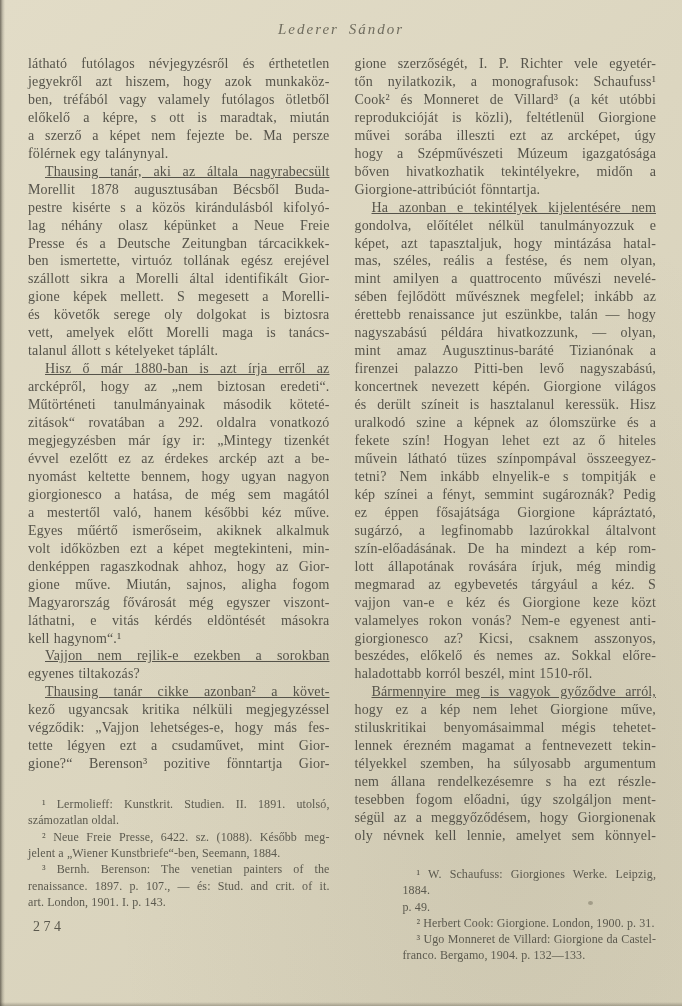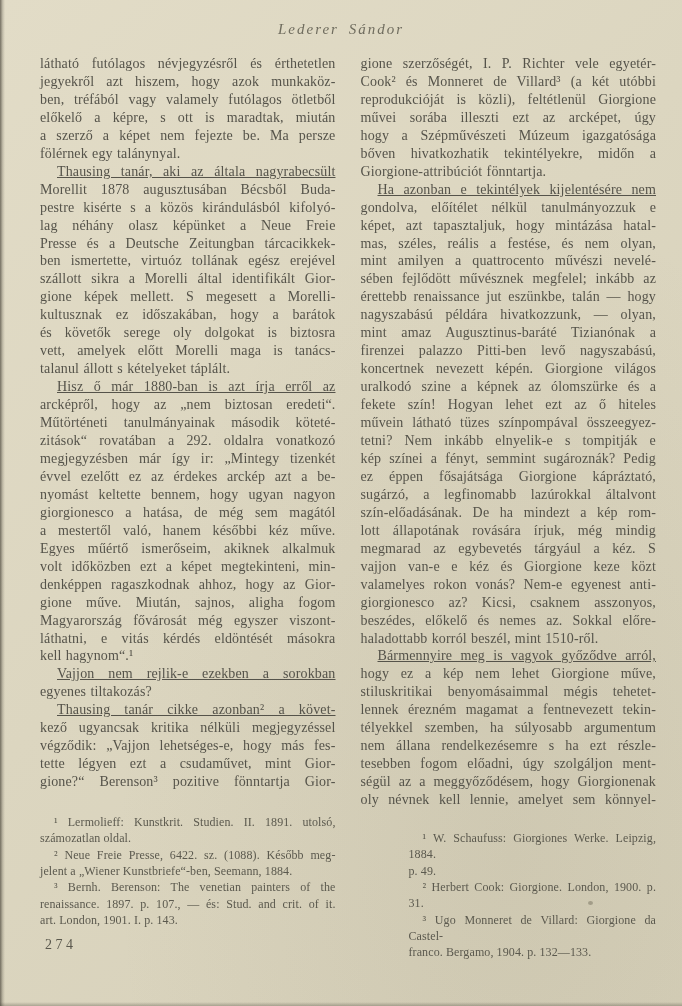--- a/index.html
+++ b/index.html
@@ -33,21 +33,21 @@
     font-style: italic;
     font-size: 15px;
     letter-spacing: 2px;
     word-spacing: 4px;
     color: #6f6c5e;
     padding-top: 21px;
   }
   .columns {
     display: flex;
     gap: 25px;
-    padding: 17px 26px 0 40px;
+    padding: 17px 26px 0 28px;
   }
   .col { width: 302px; }
   .line {
     font-size: 14px;
     line-height: 17.95px;
     text-align: justify;
     text-align-last: justify;
     letter-spacing: 0.15px;
     word-spacing: 0.6px;
     white-space: normal;
@@ -94,21 +94,20 @@
           <div class="line">a szerző a képet nem fejezte be. Ma persze</div>
           <div class="line end">fölérnek egy talánynyal.</div>
           <div class="line indent">Thausing tanár, aki az általa nagyrabecsült</div>
           <div class="line">Morellit 1878 augusztusában Bécsből Buda-</div>
           <div class="line">pestre kisérte s a közös kirándulásból kifolyó-</div>
           <div class="line">lag néhány olasz képünket a Neue Freie</div>
           <div class="line">Presse és a Deutsche Zeitungban tárcacikkek-</div>
           <div class="line">ben ismertette, virtuóz tollának egész erejével</div>
           <div class="line">szállott sikra a Morelli által identifikált Gior-</div>
           <div class="line">gione képek mellett. S megesett a Morelli-</div>
-          <div class="line">kultusznak ez időszakában, hogy a barátok</div>
           <div class="line">és követők serege oly dolgokat is biztosra</div>
           <div class="line">vett, amelyek előtt Morelli maga is tanács-</div>
           <div class="line end">talanul állott s kételyeket táplált.</div>
           <div class="line indent">Hisz ő már 1880-ban is azt írja erről az</div>
           <div class="line">arcképről, hogy az „nem biztosan eredeti“.</div>
           <div class="line">Műtörténeti tanulmányainak második köteté-</div>
           <div class="line">zitások“ rovatában a 292. oldalra vonatkozó</div>
           <div class="line">megjegyzésben már így ir: „Mintegy tizenkét</div>
           <div class="line">évvel ezelőtt ez az érdekes arckép azt a be-</div>
           <div class="line">nyomást keltette bennem, hogy ugyan nagyon</div>
@@ -136,37 +135,39 @@
           <div class="fn-line end">jelent a „Wiener Kunstbriefe“-ben, Seemann, 1884.</div>
           <div class="fn-line indent">³ Bernh. Berenson: The venetian painters of the</div>
           <div class="fn-line">renaissance. 1897. p. 107., — és: Stud. and crit. of it.</div>
           <div class="fn-line end">art. London, 1901. I. p. 143.</div>
         </div>
       <div class="page-number">274</div>
     </div>
     <div class="col col-right">
       <div>
           <div class="line">gione szerzőségét, I. P. Richter vele egyetér-</div>
+          <div class="line">tőn nyilatkozik, a monografusok: Schaufuss¹</div>
           <div class="line">Cook² és Monneret de Villard³ (a két utóbbi</div>
           <div class="line">reprodukcióját is közli), feltétlenül Giorgione</div>
           <div class="line">művei sorába illeszti ezt az arcképet, úgy</div>
           <div class="line">hogy a Szépművészeti Múzeum igazgatósága</div>
           <div class="line">bőven hivatkozhatik tekintélyekre, midőn a</div>
           <div class="line end">Giorgione-attribúciót fönntartja.</div>
           <div class="line indent">Ha azonban e tekintélyek kijelentésére nem</div>
           <div class="line">gondolva, előítélet nélkül tanulmányozzuk e</div>
           <div class="line">képet, azt tapasztaljuk, hogy mintázása hatal-</div>
           <div class="line">mas, széles, reális a festése, és nem olyan,</div>
           <div class="line">mint amilyen a quattrocento művészi nevelé-</div>
           <div class="line">sében fejlődött művésznek megfelel; inkább az</div>
           <div class="line">érettebb renaissance jut eszünkbe, talán — hogy</div>
           <div class="line">nagyszabású példára hivatkozzunk, — olyan,</div>
           <div class="line">mint amaz Augusztinus-baráté Tizianónak a</div>
           <div class="line">firenzei palazzo Pitti-ben levő nagyszabású,</div>
           <div class="line">koncertnek nevezett képén. Giorgione világos</div>
+          <div class="line">és derült színeit is hasztalanul keressük. Hisz</div>
           <div class="line">uralkodó szine a képnek az ólomszürke és a</div>
           <div class="line">fekete szín! Hogyan lehet ezt az ő hiteles</div>
           <div class="line">művein látható tüzes színpompával összeegyez-</div>
           <div class="line">tetni? Nem inkább elnyelik-e s tompitják e</div>
           <div class="line">kép színei a fényt, semmint sugároznák? Pedig</div>
           <div class="line">ez éppen fősajátsága Giorgione kápráztató,</div>
           <div class="line">sugárzó, a legfinomabb lazúrokkal általvont</div>
           <div class="line">szín-előadásának. De ha mindezt a kép rom-</div>
           <div class="line">lott állapotának rovására írjuk, még mindig</div>
           <div class="line">megmarad az egybevetés tárgyául a kéz. S</div>

